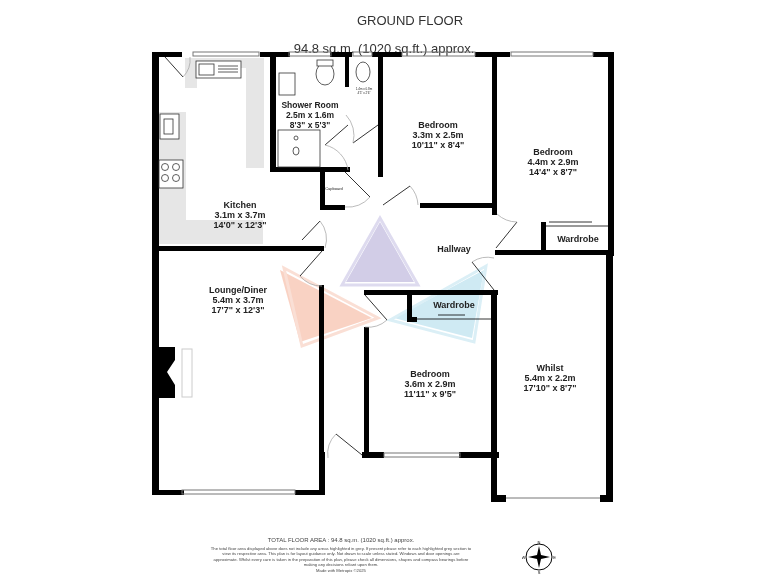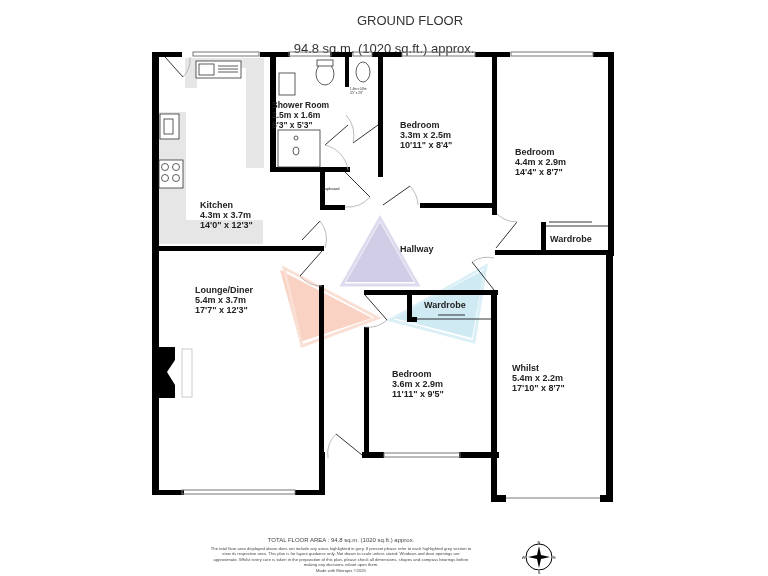--- a/index.html
+++ b/index.html
@@ -1,19 +1,19 @@
 <!DOCTYPE html>
 <html><head>
 <meta charset="utf-8">
 <style>
   html,body{margin:0;padding:0;background:#fff;}
   body{width:768px;height:576px;position:relative;overflow:hidden;font-family:"Liberation Sans",sans-serif;color:#222;}
   .title{position:absolute;left:0;width:768px;text-align:center;font-size:13px;line-height:13px;color:#333;}
   .plan{position:absolute;left:0;top:0;width:768px;height:576px;}
-  .lbl{position:absolute;text-align:left;font-size:9px;line-height:10px;font-weight:bold;color:#222;white-space:nowrap;}
+  .lbl{position:absolute;text-align:center;font-size:9px;line-height:10px;font-weight:bold;color:#222;white-space:nowrap;}
   .lbl .n{display:block;}
   .footer{position:absolute;left:210px;top:536px;width:262px;text-align:center;color:#444;}
   .footer .t{font-size:6px;line-height:8px;}
   .footer .d{font-size:4.2px;line-height:5.4px;}
   .compass{position:absolute;left:522px;top:540px;width:34px;height:34px;}
 </style>
 </head>
 <body>
 
 <div class="title" style="top:14px;margin-left:26px;">GROUND FLOOR</div>
@@ -153,21 +153,21 @@
     <rect x="317" y="60" width="16" height="6"></rect>
     <rect x="278" y="130" width="42" height="37"></rect>
     <circle cx="296" cy="138" r="2"></circle>
     <ellipse cx="296" cy="151" rx="3" ry="4"></ellipse>
     <ellipse cx="363" cy="72" rx="7" ry="10"></ellipse>
   </g>
 </svg>
 
 <div class="lbl" style="left:200px;top:183px;width:80px;margin-top:17px;">
   <span class="n">Kitchen</span>
-  <span class="n">4.3m  x 3.7m</span>
+  <span class="n">3.1m  x 3.7m</span>
   <span class="n">14'0"  x 12'3"</span>
 </div>
 <div class="lbl" style="left:272px;top:100px;width:76px;font-size:8.5px;">
   <span class="n">Shower Room</span>
   <span class="n">2.5m  x 1.6m</span>
   <span class="n">8'3"  x 5'3"</span>
 </div>
 <div class="lbl" style="left:350px;top:87px;width:28px;font-size:3px;line-height:4px;font-weight:normal;">
   <span class="n">1.4m  x 0.8m</span>
   <span class="n">4'5"  x 2'6"</span>
@@ -181,21 +181,21 @@
   <span class="n">10'11"  x 8'4"</span>
 </div>
 <div class="lbl" style="left:515px;top:147px;width:76px;">
   <span class="n">Bedroom</span>
   <span class="n">4.4m  x 2.9m</span>
   <span class="n">14'4"  x 8'7"</span>
 </div>
 <div class="lbl" style="left:550px;top:234px;width:56px;">
   <span class="n">Wardrobe</span>
 </div>
-<div class="lbl" style="left:400px;top:244px;width:60px;">
+<div class="lbl" style="left:424px;top:244px;width:60px;">
   <span class="n">Hallway</span>
 </div>
 <div class="lbl" style="left:195px;top:285px;width:86px;">
   <span class="n">Lounge/Diner</span>
   <span class="n">5.4m  x 3.7m</span>
   <span class="n">17'7"  x 12'3"</span>
 </div>
 <div class="lbl" style="left:424px;top:300px;width:60px;">
   <span class="n">Wardrobe</span>
 </div>

